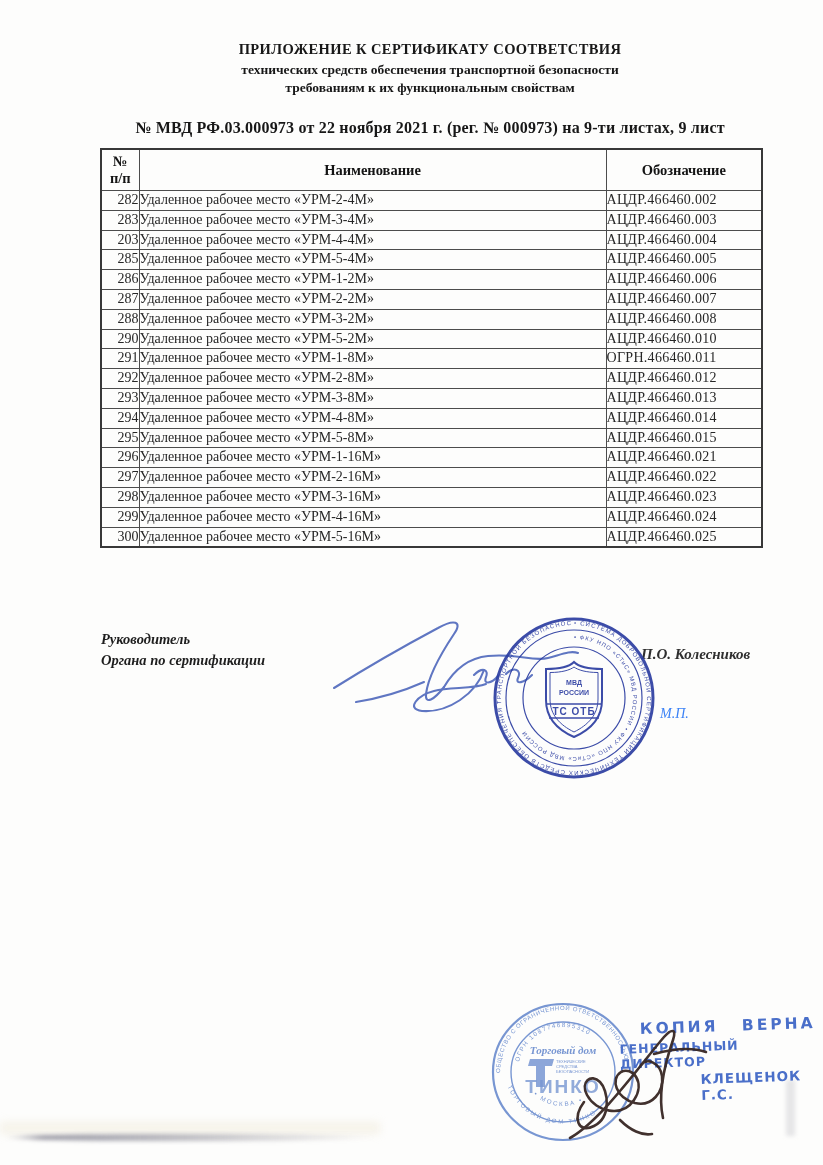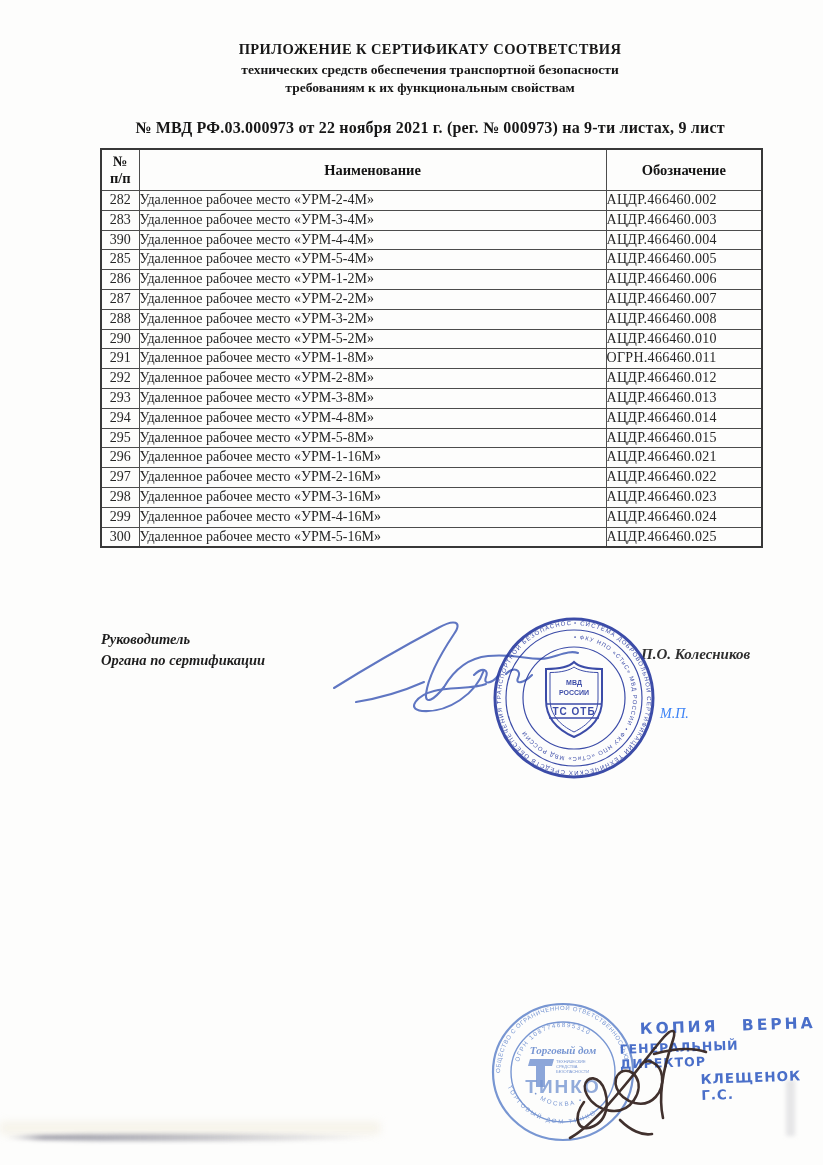--- a/index.html
+++ b/index.html
@@ -13,21 +13,21 @@
   .num-line{margin-top:23px;font-size:16px;font-weight:bold;letter-spacing:.2px;}
   
   .tbl-wrap{position:absolute;left:100px;top:148px;width:661px;}
   table.items{border-collapse:collapse;width:100%;table-layout:fixed;}
   table.items th,table.items td{border:1px solid #4c4c4c;overflow:hidden;white-space:nowrap;}
   table.items{border:2px solid #383838;}
   table.items thead th{height:40px;font-size:14.5px;font-weight:bold;color:#141414;
         text-align:center;vertical-align:middle;line-height:17px;padding:0;}
   table.items tbody td{height:18.8px;line-height:18.8px;font-size:14px;color:#262626;padding:0;}
   col.c-num{width:38px;} col.c-name{width:467px;} col.c-desig{width:156px;}
-  td.cell-num{text-align:center;}
+  td.cell-num{text-align:right;}
   td.cell-name{padding-left:7px;}
   td.cell-desig{padding-left:12px;letter-spacing:.3px;}
   
   .sig-left{position:absolute;left:101px;top:629px;font-size:14.5px;font-weight:bold;
         font-style:italic;color:#1e1e1e;line-height:21px;}
   .signer-name{position:absolute;left:641px;top:646px;font-size:15px;font-weight:bold;
         font-style:italic;color:#2f2f2f;z-index:3;}
   .mp-mark{position:absolute;left:660px;top:706px;font-size:14px;font-style:italic;color:#3b82f6;z-index:3;}
   .sig-blue{position:absolute;left:326px;top:606px;z-index:4;}
   .stamp-mvd{position:absolute;left:490px;top:614px;z-index:5;opacity:.92;}
@@ -86,21 +86,21 @@
       <td class="cell-desig">АЦДР.466460.002</td>
     </tr>
 
     <tr>
       <td class="cell-num">283</td>
       <td class="cell-name">Удаленное рабочее место «УРМ-3-4М»</td>
       <td class="cell-desig">АЦДР.466460.003</td>
     </tr>
 
     <tr>
-      <td class="cell-num">390</td>
+      <td class="cell-num">203</td>
       <td class="cell-name">Удаленное рабочее место «УРМ-4-4М»</td>
       <td class="cell-desig">АЦДР.466460.004</td>
     </tr>
 
     <tr>
       <td class="cell-num">285</td>
       <td class="cell-name">Удаленное рабочее место «УРМ-5-4М»</td>
       <td class="cell-desig">АЦДР.466460.005</td>
     </tr>
 

